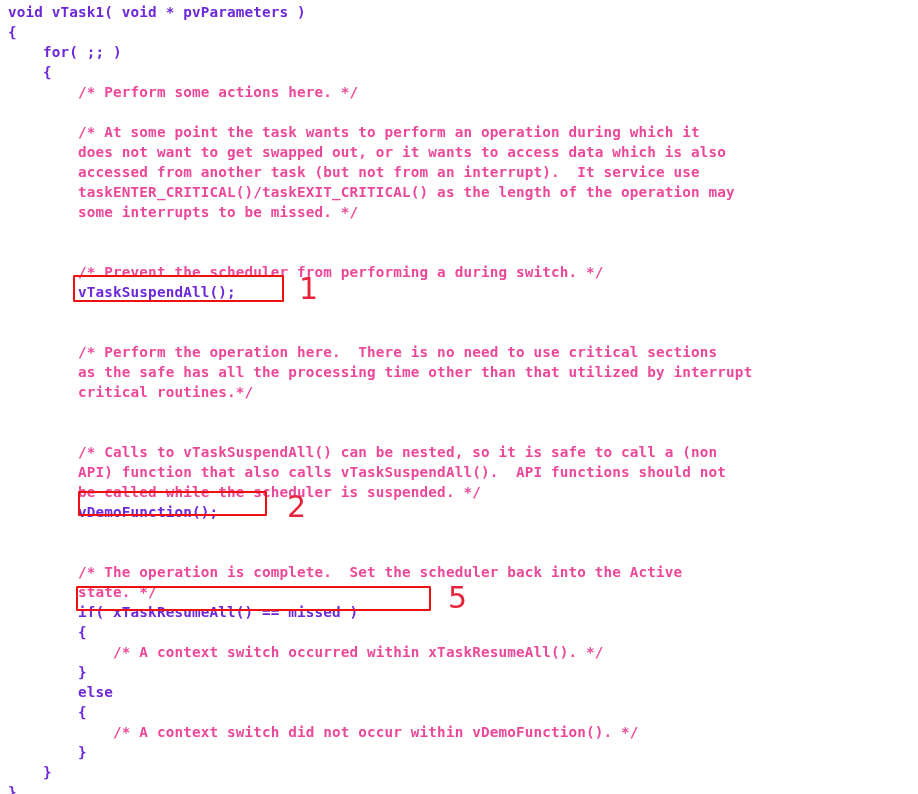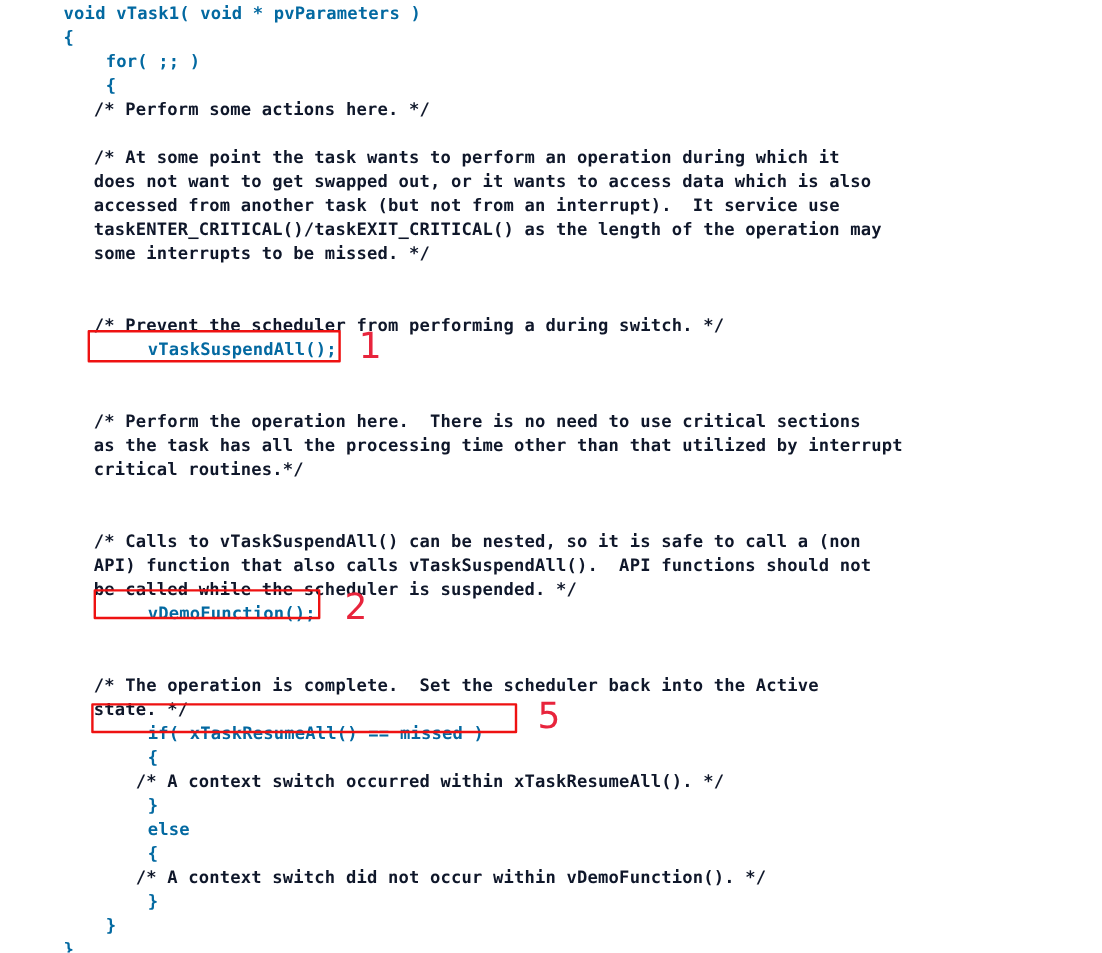--- a/index.html
+++ b/index.html
@@ -23,22 +23,22 @@
     padding: 0;
     font-family: "DejaVu Sans Mono", "Liberation Mono", monospace;
     font-size: 14.3px;
     font-weight: bold;
     line-height: 20px;
     letter-spacing: 0.15px;
     color: #000000;
     white-space: pre;
     -webkit-font-smoothing: none;
   }
-  #code .cm { color: #0f172a; }
-  #code .kw { color: #0369a1; margin-left: 45px; }
+  #code .cm { color: #ec4899; }
+  #code .kw { color: #6d28d9; }
 
   .annot-box {
     position: absolute;
     border: 2px solid #ee1111;
     box-sizing: border-box;
     background: transparent;
     border-radius: 1px;
   }
   .annot-num {
     position: absolute;
@@ -66,21 +66,21 @@
         <span class="cm">accessed from another task (but not from an interrupt).  It service use</span>
         <span class="cm">taskENTER_CRITICAL()/taskEXIT_CRITICAL() as the length of the operation may</span>
         <span class="cm">some interrupts to be missed. */</span>
 
 
         <span class="cm">/* Prevent the scheduler from performing a during switch. */</span>
         <span class="kw">vTaskSuspendAll();</span>
 
 
         <span class="cm">/* Perform the operation here.  There is no need to use critical sections</span>
-        <span class="cm">as the task has all the processing time other than that utilized by interrupt</span>
+        <span class="cm">as the safe has all the processing time other than that utilized by interrupt</span>
         <span class="cm">critical routines.*/</span>
 
 
         <span class="cm">/* Calls to vTaskSuspendAll() can be nested, so it is safe to call a (non</span>
         <span class="cm">API) function that also calls vTaskSuspendAll().  API functions should not</span>
         <span class="cm">be called while the scheduler is suspended. */</span>
         <span class="kw">vDemoFunction();</span>
 
 
         <span class="cm">/* The operation is complete.  Set the scheduler back into the Active</span>

